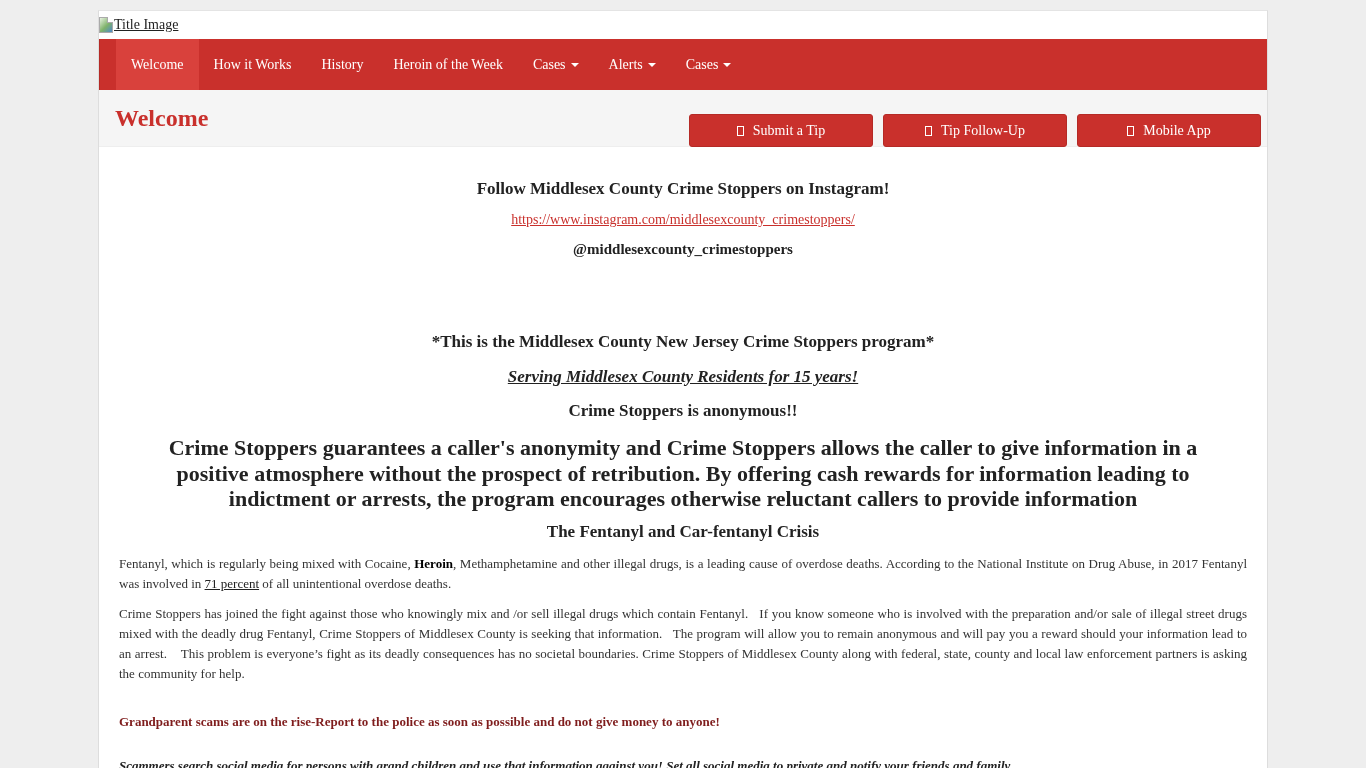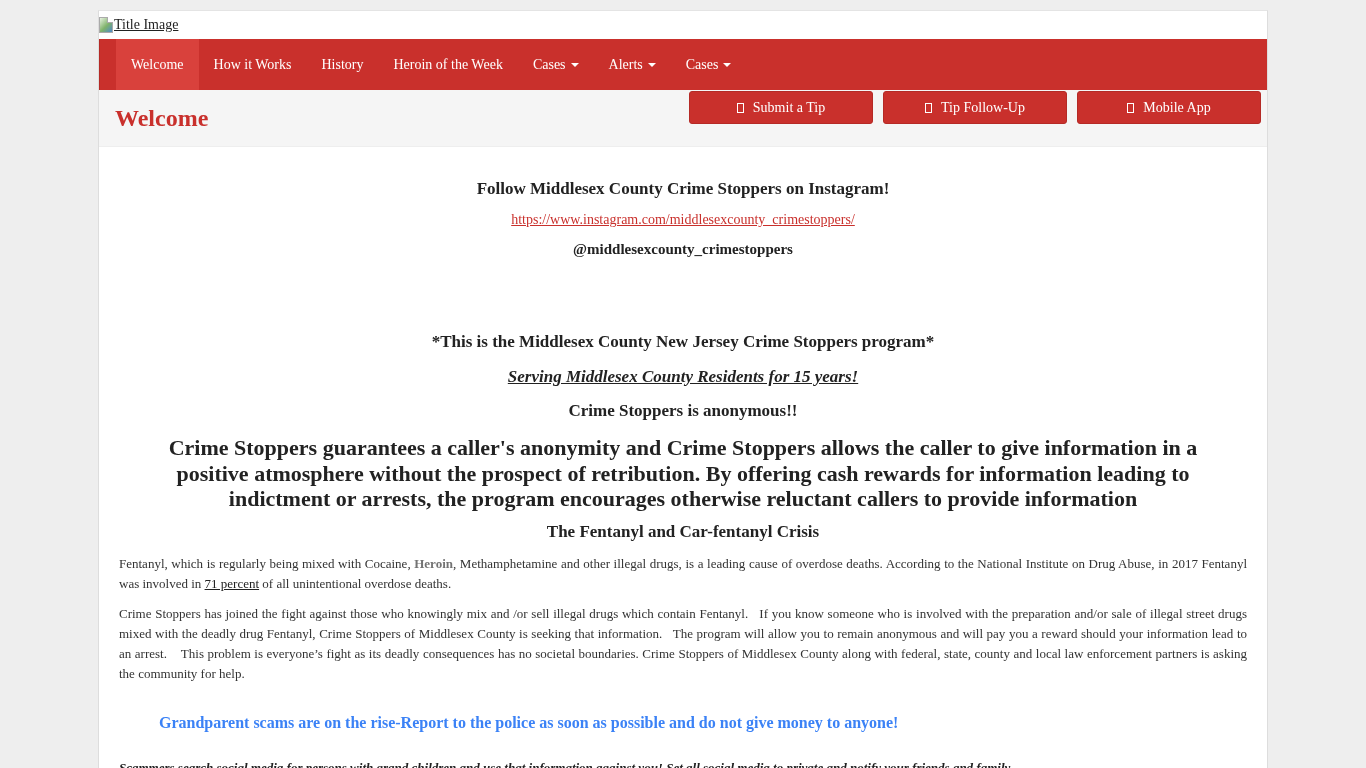--- a/index.html
+++ b/index.html
@@ -55,21 +55,21 @@
       display: flex; align-items: center;
       border-bottom: 1px solid #eeeeee;
       position: relative;
     }
     .page-title {
       font-family: "Liberation Serif", serif;
       font-weight: bold; font-size: 24px; color: #c9302c;
       padding-left: 16px;
     }
     .action-buttons {
-      position: absolute; right: 6px; top: 1px;
+      position: absolute; right: 6px; top: 24px;
       display: flex; gap: 10px; justify-content: space-between;
     }
     .btn {
       width: 184px; height: 33px;
       background: #c9302c; border: 1px solid #b52a26; border-radius: 3px;
       color: #ffffff; font-size: 14px;
       display: flex; align-items: center; justify-content: center;
       cursor: pointer;
     }
     .btn .icon-box {
@@ -80,24 +80,24 @@
     .center { text-align: center; }
     .h-follow { font-weight: bold; font-size: 17px; color: #222; margin-top: 2px; }
     .insta-link { font-size: 14px; color: #c9302c; text-decoration: underline; margin-top: 13px; display: inline-block; }
     .handle { font-weight: bold; font-size: 15px; color: #222; margin-top: 13px; }
     .h-program { font-weight: bold; font-size: 17px; color: #222; margin-top: 74px; }
     .serving { font-weight: bold; font-style: italic; text-decoration: underline; font-size: 17px; color: #222; margin-top: 15px; }
     .anon { font-weight: bold; font-size: 17px; color: #222; margin-top: 14px; }
     .guarantee { font-weight: bold; font-size: 22px; color: #222; margin-top: 14px; line-height: 25.5px; padding: 0 16px; }
     .fentanyl-h { font-weight: bold; font-size: 17px; color: #222; margin-top: 10px; }
     .para { font-size: 13px; color: #333; line-height: 20px; text-align: justify; margin-top: 12px; }
-    .para b { color: #737373; }
+    .para b { color: #000000; }
     .para a { color: #222; text-decoration: underline; }
     .para + .para { margin-top: 10px; }
-    .grand { font-weight: bold; font-size: 16px; color: #3b82f6; margin-top: 30px; margin-left: 40px; }
+    .grand { font-weight: bold; font-size: 13px; color: #7f1d1d; margin-top: 30px; }
     .scammers { font-weight: bold; font-style: italic; font-size: 13px; color: #222; margin-top: 28px; }
   </style>
 </head>
 <body>
 
 <div class="container">
 
   <div class="title-image">
     <span class="broken"></span>
     <span>Title Image</span>

